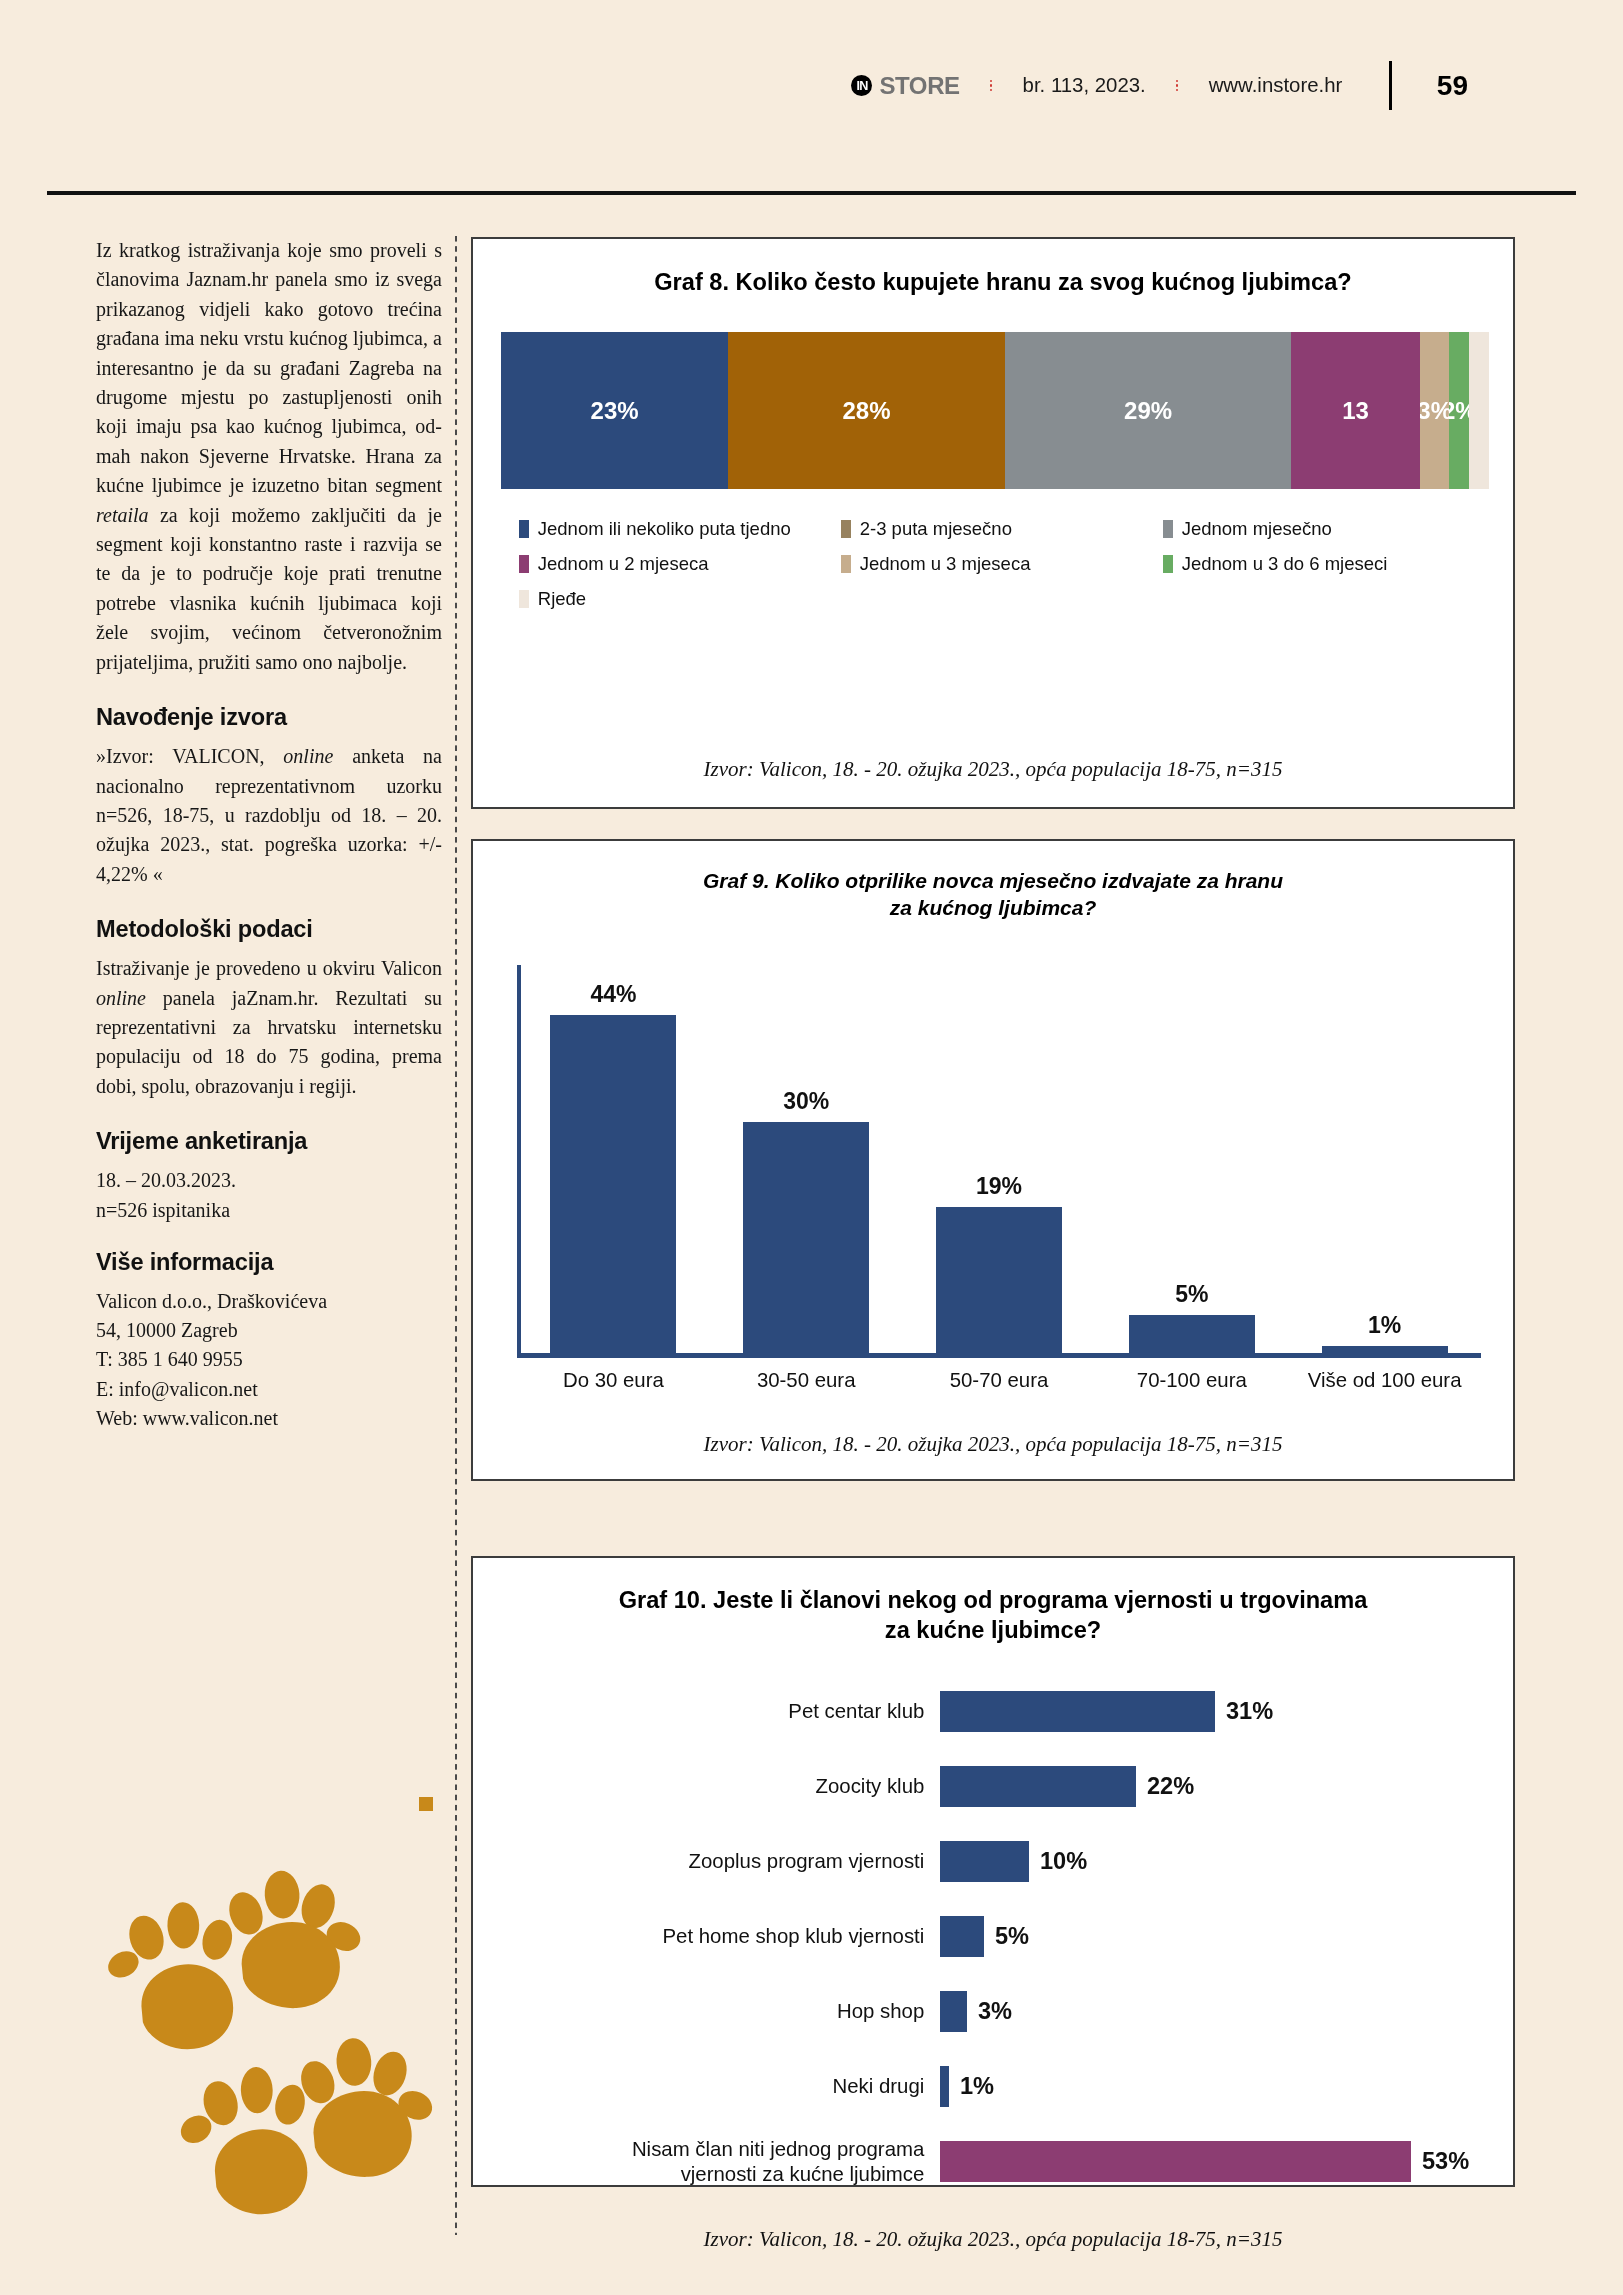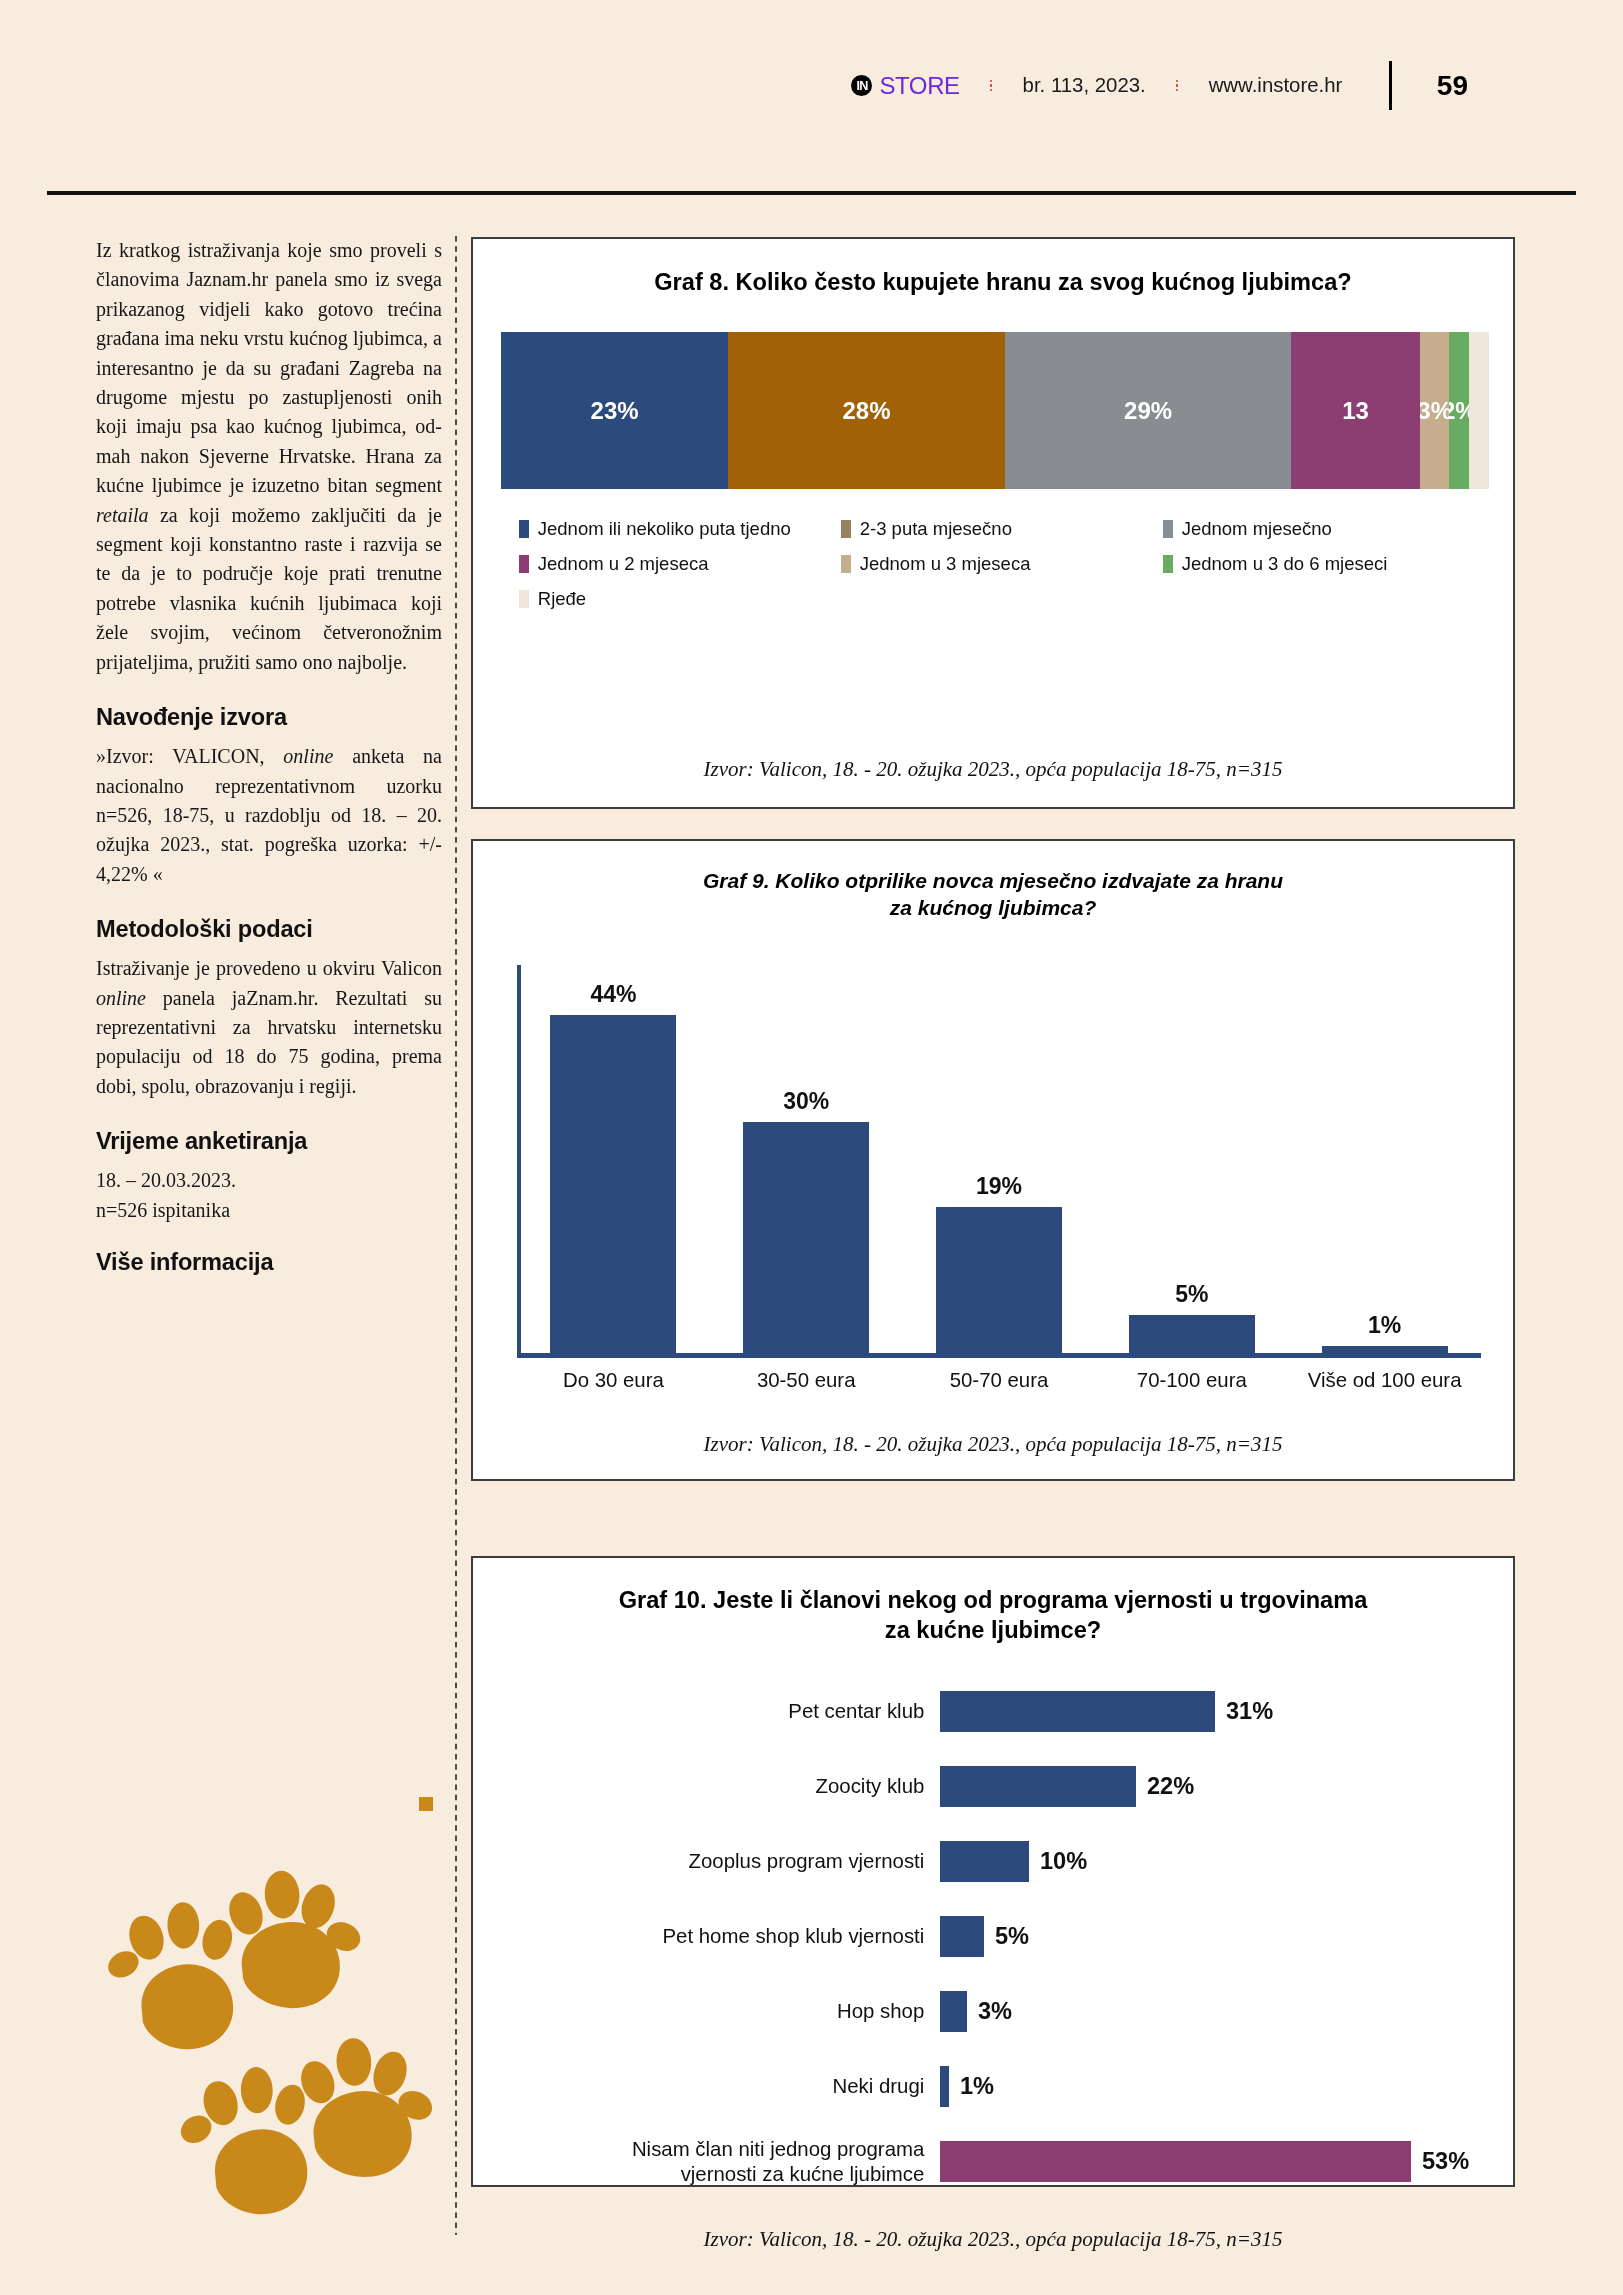--- a/index.html
+++ b/index.html
@@ -19,21 +19,21 @@
     font-family: "Liberation Sans", sans-serif;
   }
   .mast-logo { display: flex; align-items: center; gap: 7px; }
   .mast-in {
     width: 21px; height: 21px; border-radius: 50%;
     background: #000; color: #fff;
     font-size: 12.6px; font-weight: bold;
     display: flex; align-items: center; justify-content: center;
     letter-spacing: -0.8px;
   }
-  .mast-store { font-size: 24px; font-weight: normal; letter-spacing: -0.4px; color: #6d28d9; }
+  .mast-store { font-size: 24px; font-weight: bold; letter-spacing: -0.4px; color: #737373; }
   .mast-dots {
     width: 3.1px; display: flex; flex-direction: column; gap: 2.4px; align-items: center;
     margin: 0 3.9px;
   }
   .mast-dots i { width: 2.4px; height: 2.4px; background: #cf3a33; display: block; border-radius: 50%; }
   .mast-txt { font-size: 20.4px; color: #1a1a1a; }
   .mast-rule { width: 3.1px; height: 49px; background: #000; margin: 0 19px 0 20.4px; }
   .mast-page { font-size: 28px; font-weight: bold; color: #000; }
 
   .top-rule {
@@ -218,20 +218,25 @@
   <p class="body-p"><span>»Izvor: VALICON, </span><em>online</em><span> anketa na nacionalno reprezentativ­nom uzorku n=526, 18-75, u razdoblju od 18. – 20. ožujka 2023., stat. pogreška uzorka: +/- 4,22% «</span></p>
 
   <h3 class="sec-h">Metodološki podaci</h3>
   <p class="body-p"><span>Istraživanje je provedeno u okviru Valicon </span><em>online</em><span> panela jaZnam.hr. Rezultati su repre­zentativni za hrvatsku inter­netsku populaciju od 18 do 75 godina, prema dobi, spolu, obrazovanju i regiji.</span></p>
 
   <h3 class="sec-h">Vrijeme anketiranja</h3>
   <p class="plain" style="white-space:pre-line">18. – 20.03.2023.
 n=526 ispitanika</p>
 
   <h3 class="sec-h tight">Više informacija</h3>
+  <p class="plain" style="white-space:pre-line">Valicon d.o.o., Draškovićeva
+54, 10000 Zagreb
+T: 385 1 640 9955
+E: info@valicon.net
+Web: www.valicon.net</p>
 </div>
 
 <span style="position:absolute;left:419px;top:1797px;width:14px;height:14px;background:#c8891a;"></span>
 
 <div class="vcol-div"></div>
 
 <div class="paws">
   <svg viewBox="0 0 470 500" xmlns="http://www.w3.org/2000/svg">
     <g fill="#c8891a">
 

